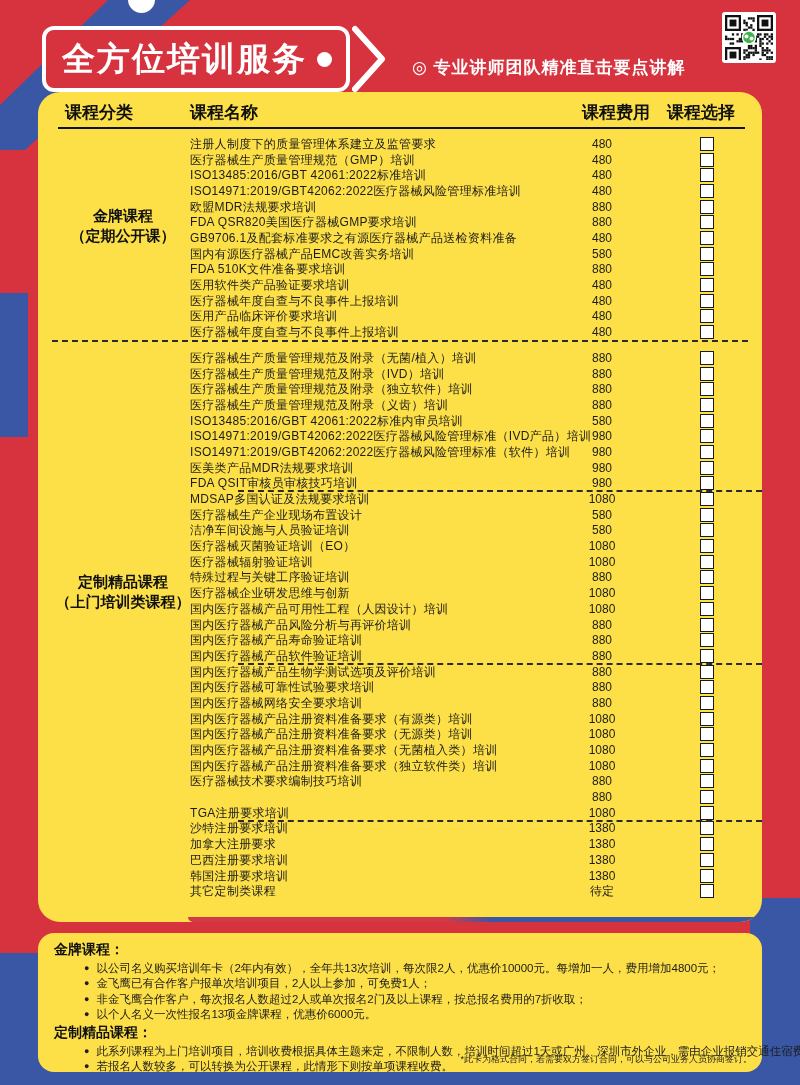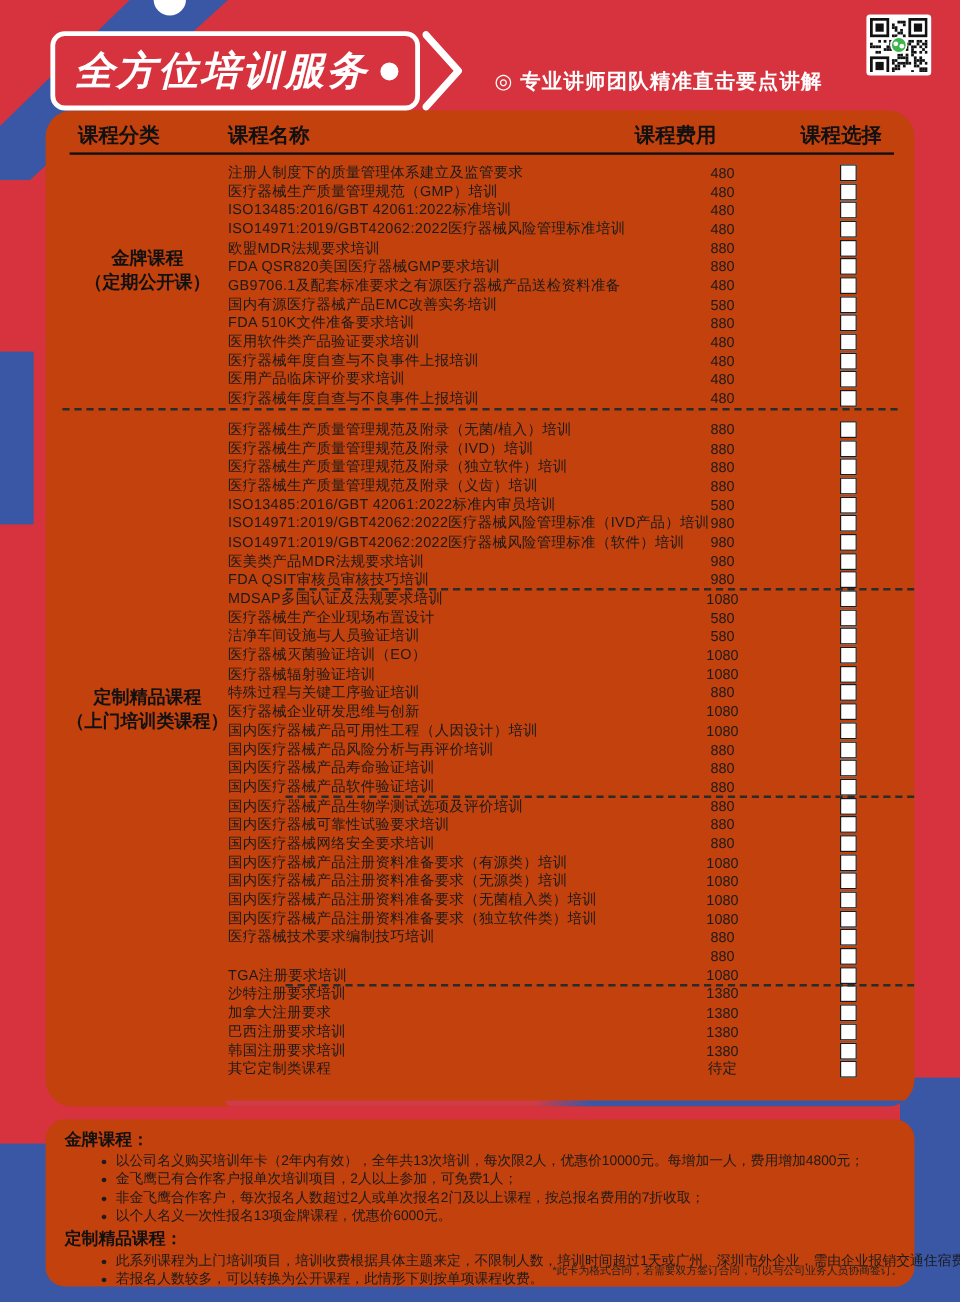--- a/index.html
+++ b/index.html
@@ -9,39 +9,39 @@
   
   .decor{position:absolute;background:#3a57a5;z-index:1;}
   .stripe-tl{left:0;top:0;width:200px;height:150px;background:#3a57a5;
      clip-path:polygon(108px 0,190px 0,25px 150px,0 150px,0 105px);}
   .circle-top{left:128px;top:-14px;width:27px;height:27px;border-radius:50%;background:#ffffff;z-index:2;}
   .rect-left{left:0;top:293px;width:28px;height:144px;}
   .rect-bl{left:0;top:953px;width:118px;height:132px;}
   .strip-bottom{left:0;top:1072px;width:800px;height:13px;}
   .rect-br{left:750px;top:898px;width:50px;height:187px;}
   
-  .banner{position:absolute;left:42px;top:24px;z-index:3;display:flex;align-items:center;font-style:italic;}
+  .banner{position:absolute;left:42px;top:24px;z-index:3;display:flex;align-items:center;}
   .banner-box{border:4px solid #ffffff;border-radius:12px;background:#d6333f;
      height:58px;display:flex;align-items:center;padding:0 14px 0 16px;}
   .banner-title{color:#ffffff;font-size:33px;font-weight:700;letter-spacing:2px;white-space:nowrap;}
   .banner-dot{width:15px;height:15px;border-radius:50%;background:#ffffff;margin-left:10px;}
   .banner-arrow{margin-left:2px;}
   .subtitle{position:absolute;left:412px;top:56px;z-index:3;color:#ffffff;
      font-size:17px;font-weight:700;letter-spacing:1px;white-space:nowrap;}
   .qr{position:absolute;left:722px;top:12px;width:54px;height:51px;background:#ffffff;
      border-radius:3px;z-index:3;display:flex;align-items:center;justify-content:center;}
   
-  .panel{position:absolute;background:#c2410c;z-index:2;}
+  .panel{position:absolute;background:#fde047;z-index:2;}
   .main-panel{left:38px;top:92px;width:724px;height:830px;border-radius:22px;overflow:hidden;}
   .notes-panel{left:38px;top:933px;width:724px;height:139px;border-radius:16px;}
   
   .th{position:absolute;top:8px;height:26px;line-height:26px;font-size:17px;font-weight:700;color:#111;}
   .th-cat{left:27px;}
   .th-name{left:152px;}
-  .th-fee{left:491px;width:100px;text-align:left;}
+  .th-fee{left:512px;width:100px;text-align:right;}
   .th-sel{left:613px;width:100px;text-align:center;}
   .head-rule{position:absolute;left:20px;top:35px;width:687px;border-top:2.5px solid #111;}
   
   .section{position:absolute;left:0;right:0;}
   .row{position:relative;}
   .course-name{position:absolute;left:152px;top:50%;transform:translateY(-50%);
      font-size:12px;color:#1b1b1b;white-space:nowrap;letter-spacing:.3px;}
   .course-fee{position:absolute;left:524px;width:80px;text-align:center;top:50%;
      transform:translateY(-50%);font-size:12px;color:#1b1b1b;}
   .cb{position:absolute;left:662px;top:50%;transform:translateY(-50%);

